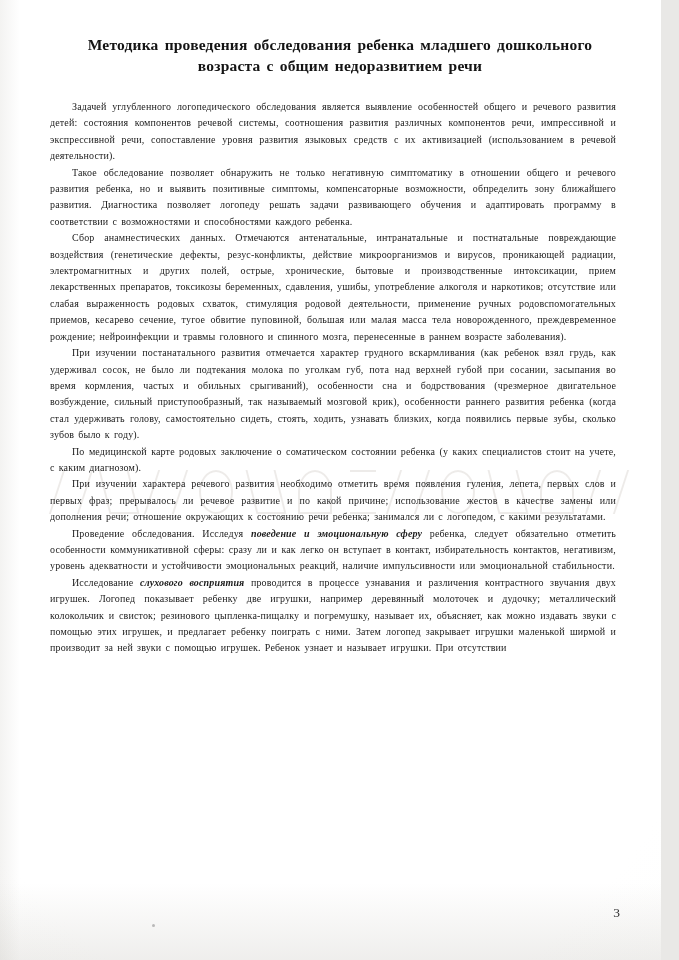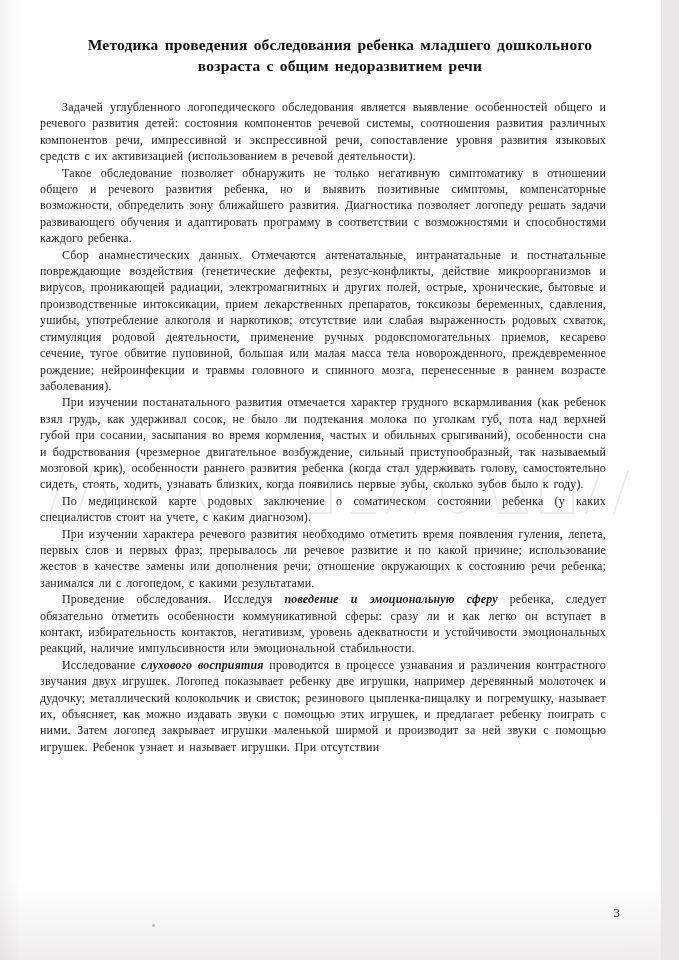--- a/index.html
+++ b/index.html
@@ -18,23 +18,23 @@
       radial-gradient(ellipse 125% 118% at 48% 42%, #ffffff 55%, #fdfdfc 74%, #f4f3f0 92%, #eae8e4 100%);
   }
   .title{
     position:absolute;left:57px;top:34px;width:566px;
     margin:0;text-align:center;
     font-size:15.5px;line-height:21px;font-weight:700;
     color:#141414;letter-spacing:.2px;
     word-spacing:2px;
   }
   .body-text{
-    position:absolute;left:40px;top:99px;width:566px;
+    position:absolute;left:50px;top:99px;width:566px;
     color:#1b1b1b;
-    font-size:12px;line-height:16.4px;
+    font-size:10px;line-height:16.4px;
     text-align:justify;
   }
   .para{margin:0;text-indent:22px;word-spacing:1.5px;letter-spacing:.15px;}
   .seg-normal{font-weight:normal;font-style:normal;}
   .seg-bold{font-weight:400;}
   .seg-bolditalic{font-weight:700;font-style:italic;font-family:Liberation Serif, serif;}
   .page-number{
     position:absolute;left:590px;top:905px;width:30px;
     text-align:right;font-size:13.5px;color:#2a2a2a;
   }

